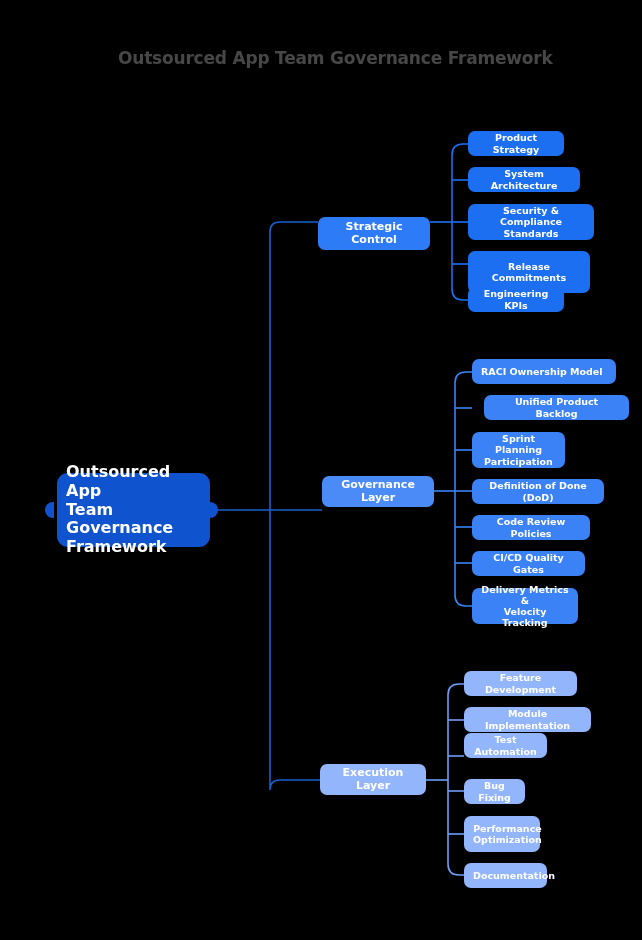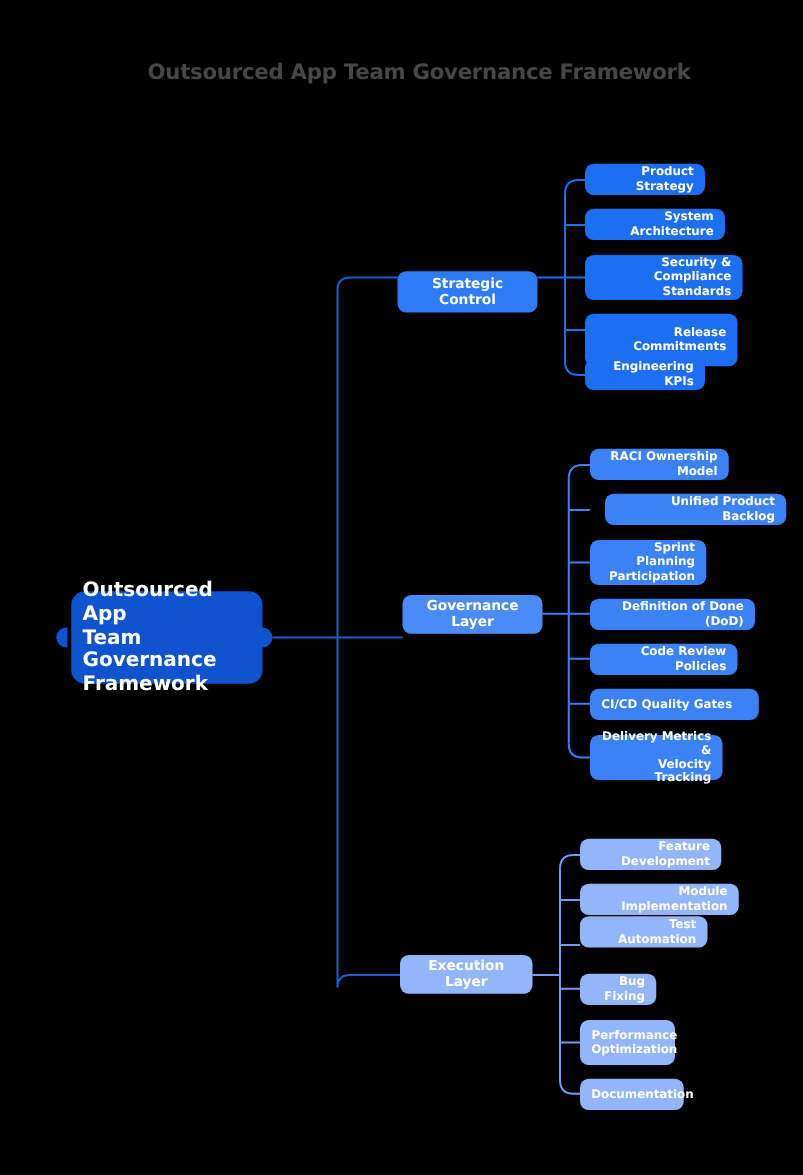--- a/index.html
+++ b/index.html
@@ -60,21 +60,21 @@
   .root-notch.left  { left: 45px;  border-radius: 9px 0 0 9px; }
   .root-notch.right { left: 209px; border-radius: 0 9px 9px 0; }
   .node.lvl2 {
     font-size: 11px;
     justify-content: center;
     text-align: center;
   }
   .node.leaf {
     font-size: 9.5px;
     justify-content: flex-start;
-    text-align: right;
+    text-align: center;
   }
   .b1 { background: #1d6ff2; }
   .b2 { background: #3b82f6; }
   .b3 { background: #93b5fb; }
   .b1h { background: #2d7bf7; margin-top: 11px; }
   .b2h { background: #4a8bf7; }
   .b3h { background: #93b5fb; }
 </style>
 </head>
 <body>
@@ -131,31 +131,31 @@
 
   <div class="node lvl2 b3h" style="left:320px; top:764px; width:106px; height:31px;">Execution Layer</div>
 
   <div class="node leaf b1" style="left:468px; top:131px; width:96px; height:25px;">Product Strategy</div>
   <div class="node leaf b1" style="left:468px; top:167px; width:112px; height:25px;">System Architecture</div>
   <div class="node leaf b1" style="left:468px; top:204px; width:126px; height:36px;">Security &amp; Compliance
 Standards</div>
   <div class="node leaf b1" style="left:468px; top:251px; width:122px; height:42px;">Release Commitments</div>
   <div class="node leaf b1" style="left:468px; top:287px; width:96px; height:25px;">Engineering KPIs</div>
 
-  <div class="node leaf b2" style="left:472px; top:359px; width:111px; height:25px;">RACI Ownership Model</div>
+  <div class="node leaf b2" style="left:472px; top:359px; width:144px; height:25px;">RACI Ownership Model</div>
   <div class="node leaf b2" style="left:472px; top:395px; width:145px; height:25px;margin-left:12px;">Unified Product Backlog</div>
   <div class="node leaf b2" style="left:472px; top:432px; width:93px; height:36px;">Sprint Planning
 Participation</div>
   <div class="node leaf b2" style="left:472px; top:479px; width:132px; height:25px;">Definition of Done (DoD)</div>
   <div class="node leaf b2" style="left:472px; top:515px; width:118px; height:25px;">Code Review Policies</div>
-  <div class="node leaf b2" style="left:472px; top:551px; width:135px; height:25px;">CI/CD Quality Gates</div>
+  <div class="node leaf b2" style="left:472px; top:551px; width:113px; height:25px;">CI/CD Quality Gates</div>
   <div class="node leaf b2" style="left:472px; top:588px; width:106px; height:36px;">Delivery Metrics &amp;
 Velocity Tracking</div>
 
   <div class="node leaf b3" style="left:464px; top:671px; width:113px; height:25px;">Feature Development</div>
   <div class="node leaf b3" style="left:464px; top:707px; width:127px; height:25px;">Module Implementation</div>
-  <div class="node leaf b3" style="left:464px; top:733px; width:102px; height:25px;">Test Automation</div>
+  <div class="node leaf b3" style="left:464px; top:733px; width:83px; height:25px;">Test Automation</div>
   <div class="node leaf b3" style="left:464px; top:779px; width:61px; height:25px;">Bug Fixing</div>
   <div class="node leaf b3" style="left:464px; top:816px; width:76px; height:36px;">Performance
 Optimization</div>
   <div class="node leaf b3" style="left:464px; top:863px; width:83px; height:25px;">Documentation</div>
 
 </div>
 
 </body></html>

